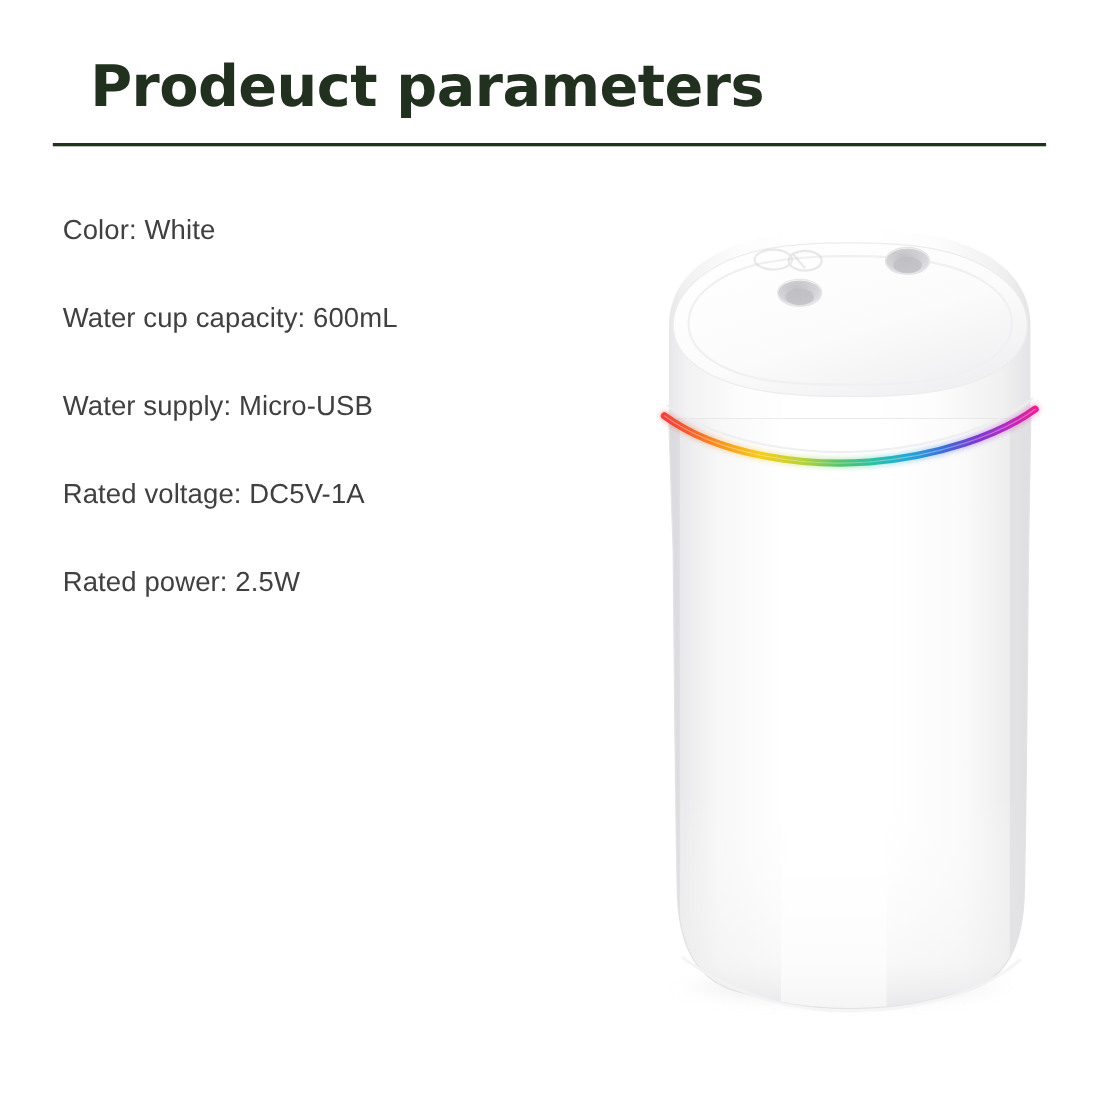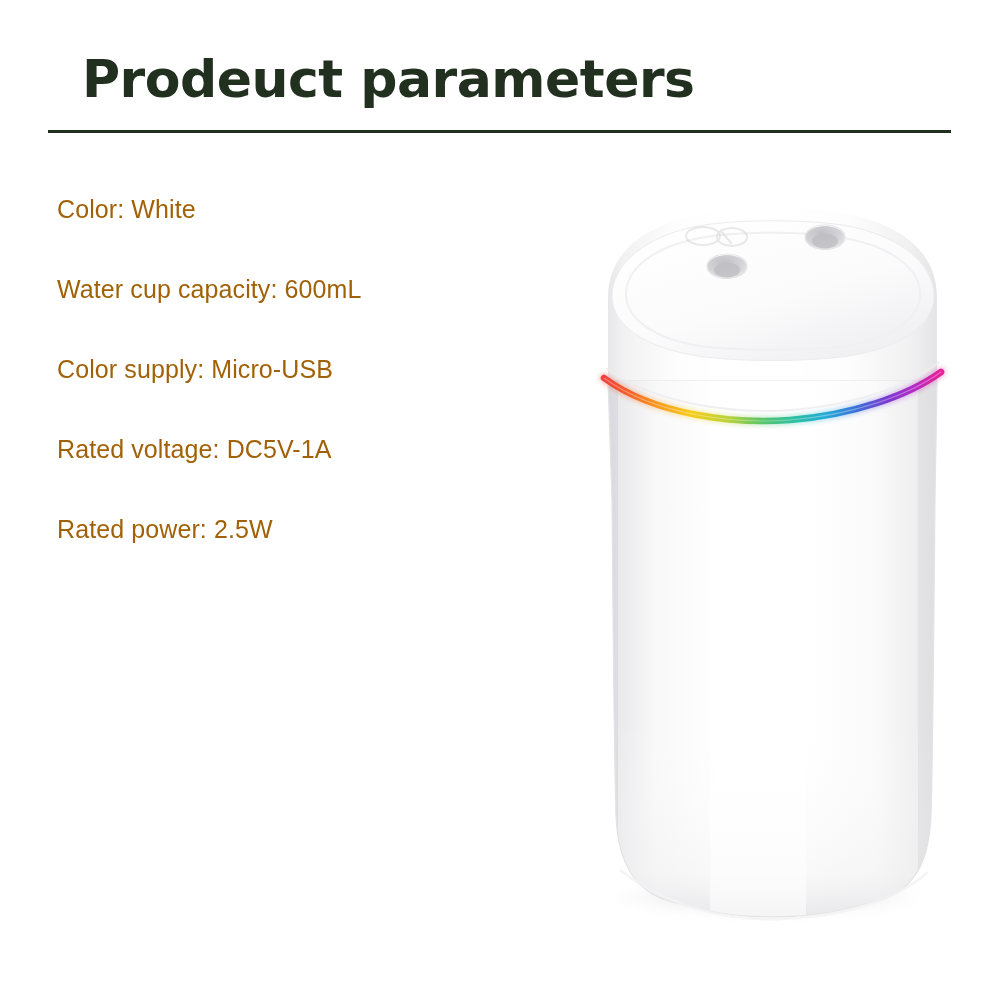--- a/index.html
+++ b/index.html
@@ -52,21 +52,21 @@
     left: 57px;
     top: 186px;
     width: 700px;
   }
   .spec-line {
     height: 80px;
     line-height: 46px;
     font-family: "Liberation Sans", sans-serif;
     font-size: 25px;
     font-weight: 400;
-    color: #a16207;
+    color: #404040;
     letter-spacing: 0.1px;
     white-space: nowrap;
   }
 
   
   .product {
     position: absolute;
     left: 560px;
     top: 180px;
     width: 440px;
@@ -94,21 +94,21 @@
 
 <div id="page">
 
   <div class="title">Prodeuct parameters</div>
 
   <div class="title-rule"></div>
 
   <div class="spec-list">
     <div class="spec-line">Color: White</div>
     <div class="spec-line">Water cup capacity: 600mL</div>
-    <div class="spec-line">Color supply: Micro-USB</div>
+    <div class="spec-line">Water supply: Micro-USB</div>
     <div class="spec-line">Rated voltage: DC5V-1A</div>
     <div class="spec-line">Rated power: 2.5W</div>
   </div>
 
   <div class="device-shadow"></div>
 
   <div class="product">
     <svg width="440" height="760" viewBox="0 0 440 760" xmlns="http://www.w3.org/2000/svg">
       <defs>
 

